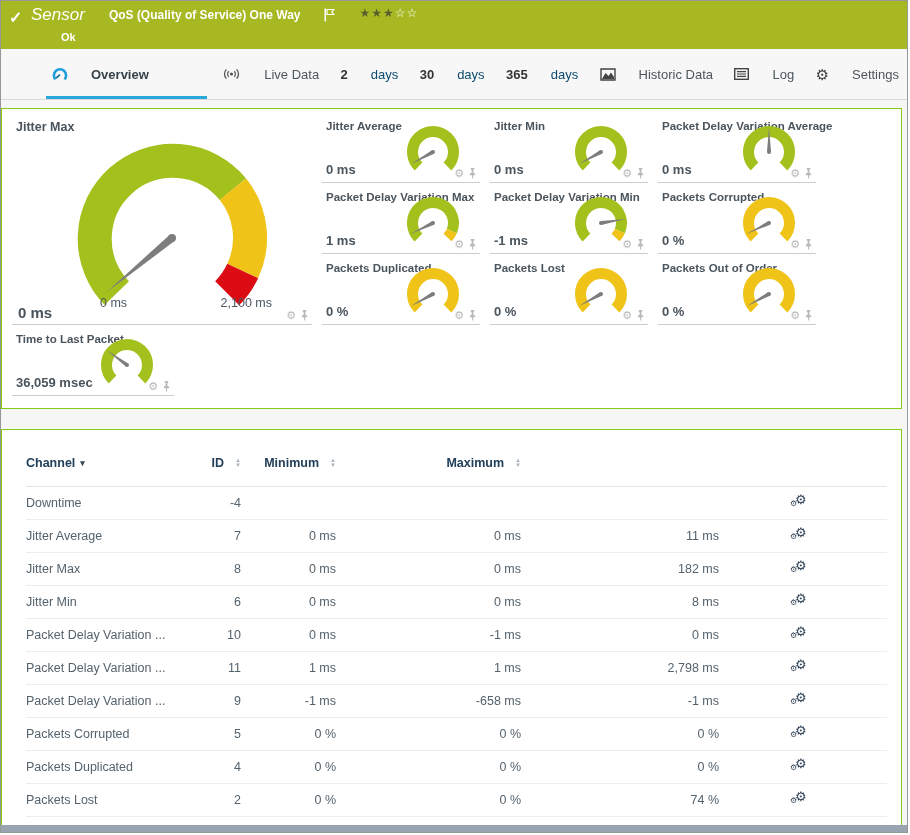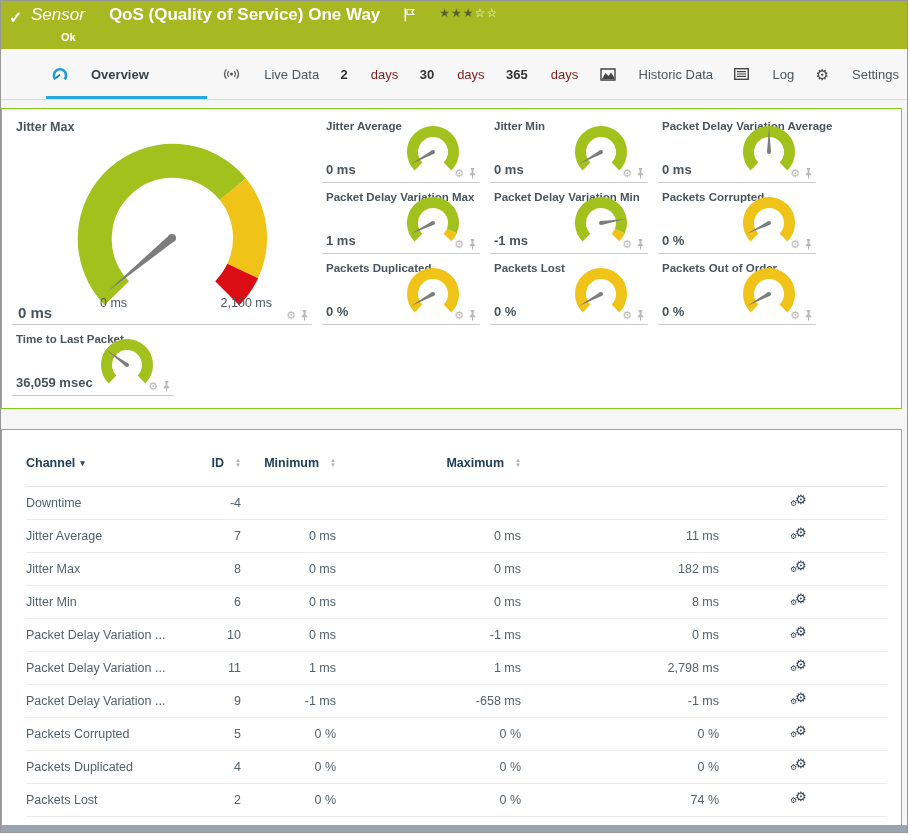--- a/index.html
+++ b/index.html
@@ -4,32 +4,32 @@
 <style>
   * { box-sizing: border-box; margin: 0; padding: 0; }
   body { background:#fff; font-family:"Liberation Sans", sans-serif; }
   .frame { width:908px; height:833px; border:1px solid #979797; position:relative; overflow:hidden; background:#f6f6f6; }
 
   
   .topbar { height:48px; background:#a8b822; color:#fff; position:relative; }
   .check { position:absolute; left:8px; top:7px; font-size:16px; font-weight:bold; }
   .sensor-line { position:absolute; left:30px; top:4px; display:flex; align-items:center; gap:24px; }
   .kind { font-style:italic; font-size:17px; font-weight:300; }
-  .sname { font-size:17px; font-weight:bold; }
+  .sname { font-size:12px; font-weight:bold; }
   .stars { font-size:12px; letter-spacing:1px; margin-top:-4px; }
   .star-f { color:#59602e; } .star-e { color:#fff; }
   .okstatus { position:absolute; left:60px; top:30px; font-size:11px; font-weight:bold; }
 
   
   .tabbar { height:51px; background:#f7f7f7; border-bottom:1px solid #d9d9d9; display:flex; align-items:stretch;
             justify-content:space-between; padding:0 2px 0 45px; font-size:13px; color:#4c565c; }
   .tab { display:flex; align-items:center; gap:23px; padding:0 6px; cursor:pointer; white-space:nowrap; }
   .tab.active { box-shadow: inset 0 -3px 0 #29a8dc; padding-right:58px; color:#36434b; font-weight:bold; }
   .tab .num { font-weight:bold; color:#333; }
-  .tab .unit { color:#7f1d1d; }
+  .tab .unit { color:#0c4a6e; }
   .gearchar { font-size:15px; color:#444; line-height:1; }
 
   
   .card { background:#fff; border:1px solid #84cc16; margin-right:5px; }
   .card.gauges { margin-top:8px; padding:8px 10px 12px 10px; }
   .card.tablecard { margin-top:20px; padding:12px 14px 0 24px; height:420px; }
 
   .g-grid { display:grid; grid-template-columns:300px 158px 158px 158px; grid-auto-rows:66px; column-gap:10px; row-gap:5px; }
   .gauge-cell { position:relative; border-bottom:1px solid #ccc; }
   .g-title { position:absolute; top:3px; left:4px; font-size:11.5px; font-weight:bold; color:#4a545c; white-space:nowrap; }

